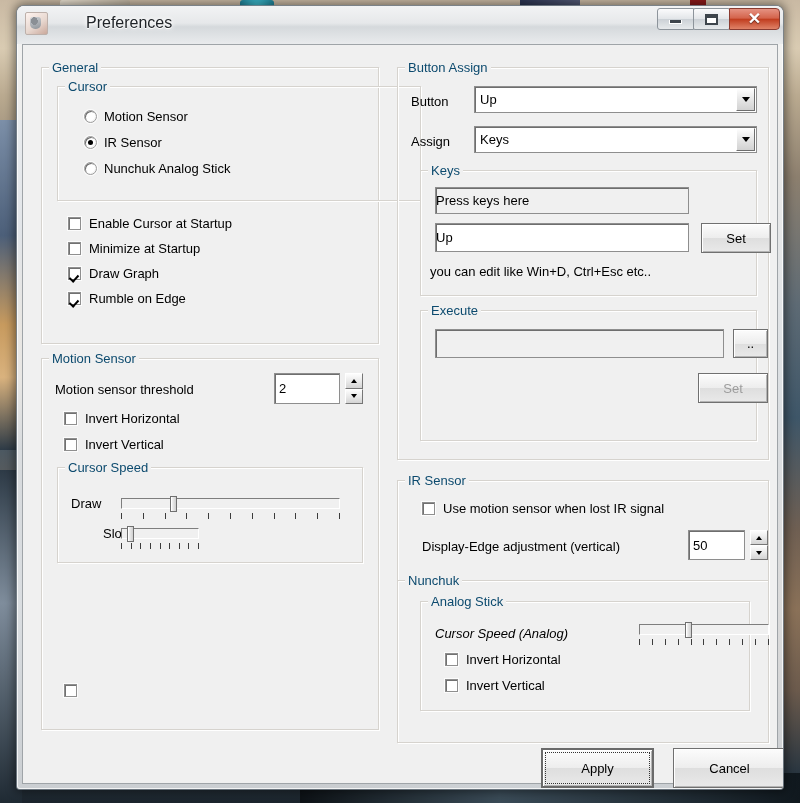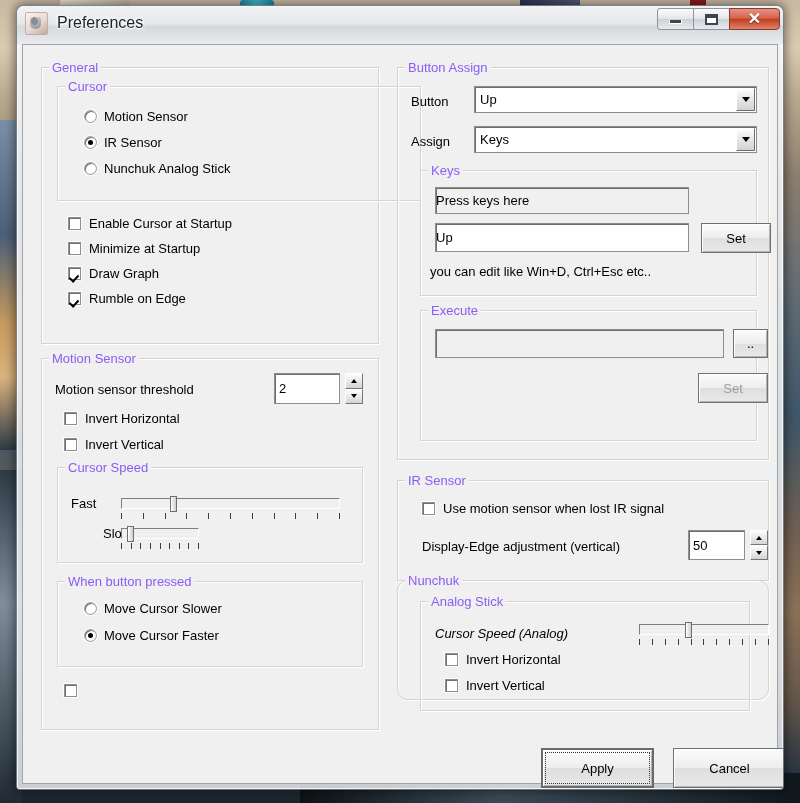--- a/index.html
+++ b/index.html
@@ -40,21 +40,21 @@
     box-shadow:0 0 0 1px rgba(120,130,140,.85),
                0 0 10px 3px rgba(0,0,0,.45),
                inset 0 0 0 1px rgba(255,255,255,.75);
     box-sizing:border-box;
     overflow:hidden;
   }
   #titlebar{
     position:relative;height:38px;
     background:linear-gradient(180deg,#f2f3f4 0%,#e6e8ea 45%,#d5d9dc 55%,#e9ebed 100%);
     border-radius:6px 6px 0 0;
-    display:flex;align-items:center;
+    display:flex;align-items:center;gap:29px;
   }
   #win-icon{
     width:21px;height:21px;margin-left:8px;margin-top:-4px;flex:none;
     background:linear-gradient(145deg,#fdf3ef,#e8d8d0 55%,#caa89b);
     border:1px solid #bdb0aa;border-radius:2px;position:relative;
   }
   #win-icon:before{content:"";position:absolute;left:4px;top:4px;width:11px;height:12px;
     background:radial-gradient(ellipse at 40% 35%,#8a8f95 0 35%,transparent 36%),
                linear-gradient(160deg,#cfd3d7,#8e9399);border-radius:3px 3px 5px 5px;}
   #win-title{
@@ -85,21 +85,21 @@
     background:#f0f0f0;border:1px solid #9fa4a8;box-sizing:border-box;
   }
   
   .group{
     position:absolute;border:1px solid #d6d3ce;
     box-shadow:inset 1px 1px 0 #fff, 1px 1px 0 #fff;
     box-sizing:border-box;
   }
   .group > .legend{
     position:absolute;top:-8px;left:7px;background:#f0f0f0;
-    padding:0 3px;font-size:13px;color:#8b5cf6;white-space:nowrap;
+    padding:0 3px;font-size:13px;color:#0c4a6e;white-space:nowrap;
   }
   .lbl{position:absolute;font-size:13px;white-space:nowrap;}
 
   .radio,.check{position:absolute;display:flex;align-items:center;white-space:nowrap;font-size:13px;}
   .radio .dot{
     width:13px;height:13px;border-radius:50%;flex:none;margin-right:7px;
     background:#fff;
     border:1px solid #9a9a9a;
     box-shadow:inset 1px 1px 0 #6d6d6d, inset -1px -1px 0 #f4f4f4, 0 0 0 1px #fcfcfc;
     box-sizing:border-box;position:relative;
@@ -276,21 +276,21 @@
         <span>Invert Horizontal</span>
       </div>
       <div class="check" style="left:22px;top:78px;">
         <span class="box"></span>
         <span>Invert Vertical</span>
       </div>
 
       <div class="group" style="left:15px;top:108px;width:306px;height:96px;">
         <span class="legend">Cursor Speed</span>
 
-        <span class="lbl" style="left:13px;top:28px;">Fast</span>
+        <span class="lbl" style="left:13px;top:28px;">Draw</span>
         <div class="slider" id="slider-fast" style="left:63px;top:30px;width:219px;height:24px;">
           <div class="track"></div>
           <div class="thumb" style="left: 49px;"></div>
           <div class="ticks">
               <i></i>
               <i></i>
               <i></i>
               <i></i>
               <i></i>
               <i></i>
@@ -313,31 +313,20 @@
               <i></i>
               <i></i>
               <i></i>
               <i></i>
               <i></i>
               <i></i>
             </div>
         </div>
       </div>
 
-      <div class="group" style="left:15px;top:222px;width:306px;height:86px;">
-        <span class="legend">When button pressed</span>
-        <div class="radio" style="left:26px;top:19px;">
-          <span class="dot"></span>
-          <span>Move Cursor Slower</span>
-        </div>
-        <div class="radio on" style="left:26px;top:46px;">
-          <span class="dot"></span>
-          <span>Move Cursor Faster</span>
-        </div>
-      </div>
 
       <div class="check" style="left:22px;top:325px;">
         <span class="box"></span>
       </div>
     </div>
 
     <div class="group" style="left:374px;top:22px;width:372px;height:393px;">
       <span class="legend">Button Assign</span>
 
       <span class="lbl" style="left:13px;top:26px;">Button</span>
@@ -399,21 +388,21 @@
           <div>
               <span class="tri-up-s"></span>
             </div>
           <div>
               <span class="tri-down-s"></span>
             </div>
         </div>
       </div>
     </div>
 
-    <div class="group" style="left:374px;top:535px;width:372px;height:120px;border-radius:11px;">
+    <div class="group" style="left:374px;top:535px;width:372px;height:163px;">
       <span class="legend">Nunchuk</span>
 
       <div class="group" style="left:22px;top:20px;width:330px;height:110px;">
         <span class="legend">Analog Stick</span>
 
         <span class="lbl" style="left:14px;top:24px;font-style:italic;">Cursor Speed (Analog)</span>
         <div class="slider" id="slider-analog" style="left:218px;top:22px;width:130px;height:24px;">
           <div class="track"></div>
           <div class="thumb" style="left: 46px;"></div>
           <div class="ticks">

